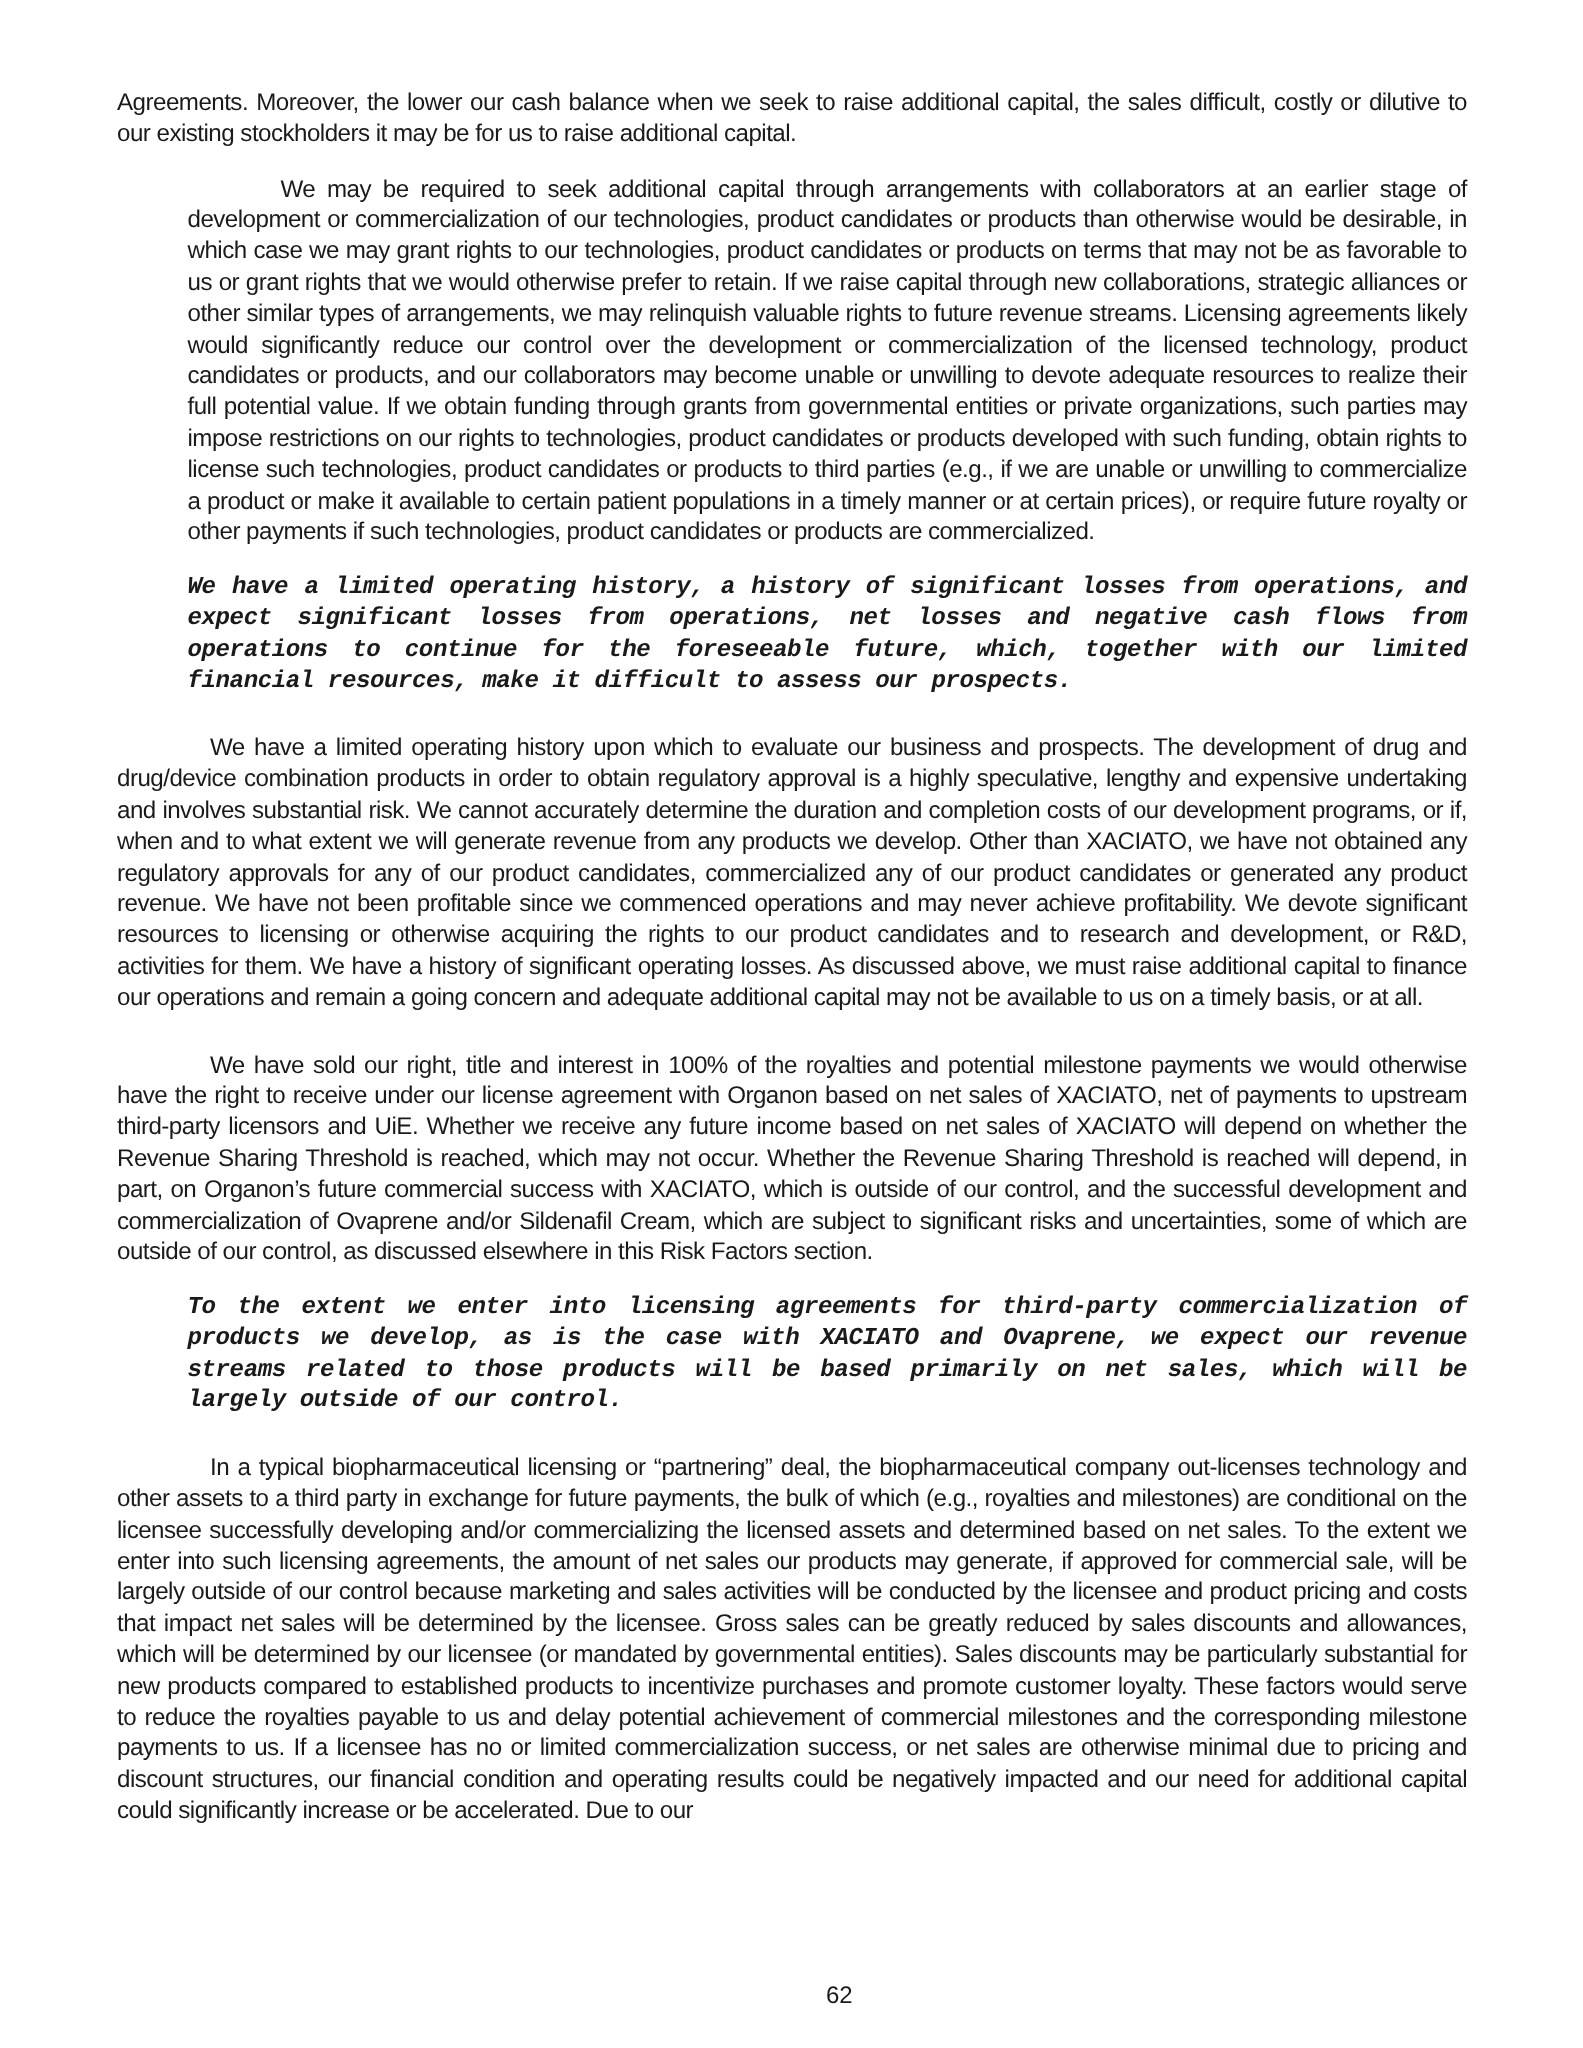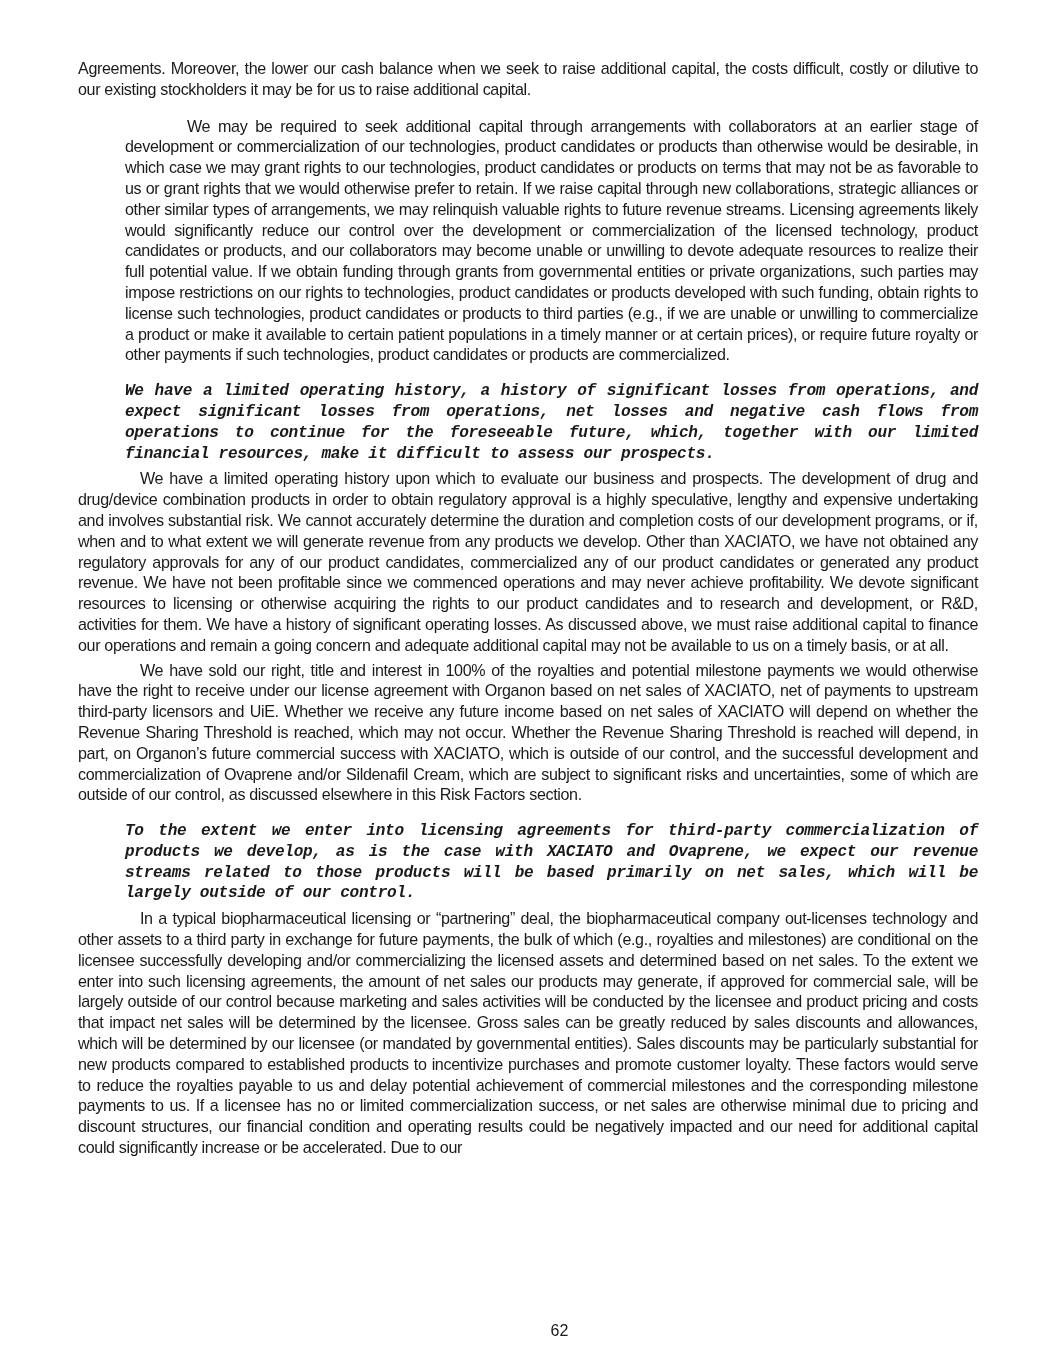--- a/index.html
+++ b/index.html
@@ -6,32 +6,32 @@
   body { width: 1055px; height: 1365px; position: relative; overflow: hidden; }
   .page {
     position: absolute; left: 78px; top: 58px; width: 900px;
     font-family: "Liberation Sans", sans-serif;
     font-size: 16.1px; line-height: 20.8px; color: #1a1a1a;
     letter-spacing: -0.35px;
   }
   p { margin: 0; text-align: justify; }
   .body-para { text-indent: 62px; }
   .gap-lg { margin-top: 16px; margin-left: 47px; }
-  .gap-sm { margin-top: 4px; }
+  .gap-sm { margin-top: 24px; }
   .heading { font-weight: bold; font-style: italic; letter-spacing: -0.3px; font-family: Liberation Mono, monospace; }
   .page-number {
     position: absolute; left: 0; width: 1055px; top: 1322px; text-align: center;
     font-family: "Liberation Sans", sans-serif; font-size: 16px; color: #1a1a1a; margin-left: 32px;
   }
 </style>
 </head>
 <body>
 
 <div class="page">
-  <p class="body-cont">Agreements. Moreover, the lower our cash balance when we seek to raise additional capital, the costs difficult, costly or dilutive to our existing stockholders it may be for us to raise additional capital.</p>
+  <p class="body-cont">Agreements. Moreover, the lower our cash balance when we seek to raise additional capital, the sales difficult, costly or dilutive to our existing stockholders it may be for us to raise additional capital.</p>
   <p class="body-para gap-lg">We may be required to seek additional capital through arrangements with collaborators at an earlier stage of development or commercialization of our technologies, product candidates or products than otherwise would be desirable, in which case we may grant rights to our technologies, product candidates or products on terms that may not be as favorable to us or grant rights that we would otherwise prefer to retain. If we raise capital through new collaborations, strategic alliances or other similar types of arrangements, we may relinquish valuable rights to future revenue streams. Licensing agreements likely would significantly reduce our control over the development or commercialization of the licensed technology, product candidates or products, and our collaborators may become unable or unwilling to devote adequate resources to realize their full potential value. If we obtain funding through grants from governmental entities or private organizations, such parties may impose restrictions on our rights to technologies, product candidates or products developed with such funding, obtain rights to license such technologies, product candidates or products to third parties (e.g., if we are unable or unwilling to commercialize a product or make it available to certain patient populations in a timely manner or at certain prices), or require future royalty or other payments if such technologies, product candidates or products are commercialized.</p>
   <p class="heading gap-lg">We have a limited operating history, a history of significant losses from operations, and expect significant losses from operations, net losses and negative cash flows from operations to continue for the foreseeable future, which, together with our limited financial resources, make it difficult to assess our prospects.</p>
   <p class="body-para gap-sm">We have a limited operating history upon which to evaluate our business and prospects. The development of drug and drug/device combination products in order to obtain regulatory approval is a highly speculative, lengthy and expensive undertaking and involves substantial risk. We cannot accurately determine the duration and completion costs of our development programs, or if, when and to what extent we will generate revenue from any products we develop. Other than XACIATO, we have not obtained any regulatory approvals for any of our product candidates, commercialized any of our product candidates or generated any product revenue. We have not been profitable since we commenced operations and may never achieve profitability. We devote significant resources to licensing or otherwise acquiring the rights to our product candidates and to research and development, or R&amp;D, activities for them. We have a history of significant operating losses. As discussed above, we must raise additional capital to finance our operations and remain a going concern and adequate additional capital may not be available to us on a timely basis, or at all.</p>
   <p class="body-para gap-sm">We have sold our right, title and interest in 100% of the royalties and potential milestone payments we would otherwise have the right to receive under our license agreement with Organon based on net sales of XACIATO, net of payments to upstream third-party licensors and UiE. Whether we receive any future income based on net sales of XACIATO will depend on whether the Revenue Sharing Threshold is reached, which may not occur. Whether the Revenue Sharing Threshold is reached will depend, in part, on Organon’s future commercial success with XACIATO, which is outside of our control, and the successful development and commercialization of Ovaprene and/or Sildenafil Cream, which are subject to significant risks and uncertainties, some of which are outside of our control, as discussed elsewhere in this Risk Factors section.</p>
   <p class="heading gap-lg">To the extent we enter into licensing agreements for third-party commercialization of products we develop, as is the case with XACIATO and Ovaprene, we expect our revenue streams related to those products will be based primarily on net sales, which will be largely outside of our control.</p>
   <p class="body-para gap-sm">In a typical biopharmaceutical licensing or “partnering” deal, the biopharmaceutical company out-licenses technology and other assets to a third party in exchange for future payments, the bulk of which (e.g., royalties and milestones) are conditional on the licensee successfully developing and/or commercializing the licensed assets and determined based on net sales. To the extent we enter into such licensing agreements, the amount of net sales our products may generate, if approved for commercial sale, will be largely outside of our control because marketing and sales activities will be conducted by the licensee and product pricing and costs that impact net sales will be determined by the licensee. Gross sales can be greatly reduced by sales discounts and allowances, which will be determined by our licensee (or mandated by governmental entities). Sales discounts may be particularly substantial for new products compared to established products to incentivize purchases and promote customer loyalty. These factors would serve to reduce the royalties payable to us and delay potential achievement of commercial milestones and the corresponding milestone payments to us. If a licensee has no or limited commercialization success, or net sales are otherwise minimal due to pricing and discount structures, our financial condition and operating results could be negatively impacted and our need for additional capital could significantly increase or be accelerated. Due to our</p>
 </div>
 
 <div class="page-number">62</div>
 

